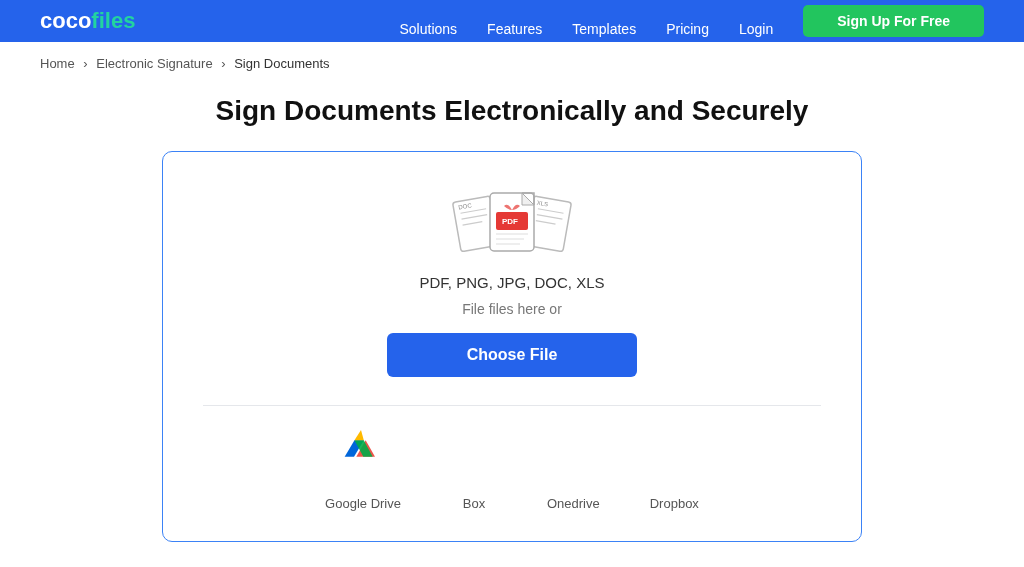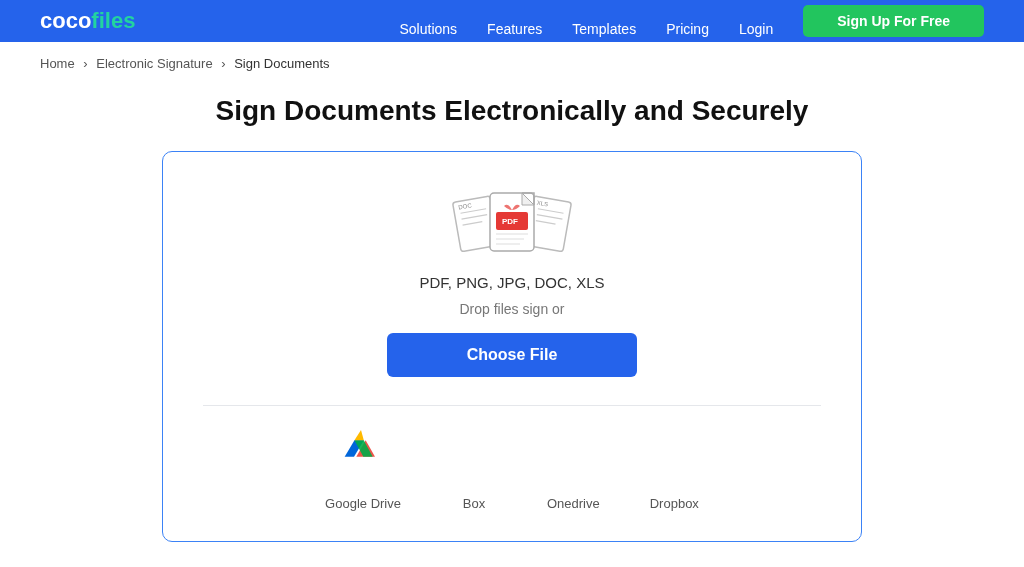--- a/index.html
+++ b/index.html
@@ -216,21 +216,21 @@
         <text x="50" y="36" font-size="8" font-weight="bold" fill="white" font-family="Arial">PDF</text>
 
         <path d="M60 22 Q64 14 68 18 Q60 26 52 18 Q56 14 60 22Z" fill="#e53935" opacity="0.7"></path>
         <line x1="44" y1="46" x2="76" y2="46" stroke="#ddd" stroke-width="1"></line>
         <line x1="44" y1="51" x2="72" y2="51" stroke="#ddd" stroke-width="1"></line>
         <line x1="44" y1="56" x2="68" y2="56" stroke="#ddd" stroke-width="1"></line>
       </svg>
     </div>
 
     <p class="file-types">PDF, PNG, JPG, DOC, XLS</p>
-    <p class="drop-text">Drop files sign or</p>
+    <p class="drop-text">File files here or</p>
     <button class="choose-btn">Choose File</button>
 
     <hr class="divider">
 
     <div class="cloud-services">
 
       <div class="cloud-service">
         <div class="cloud-icon gdrive-icon" style="position: relative;">
 
           <svg width="42" height="38" viewBox="0 0 90 80" style="position:absolute;top:0;left:0;">

